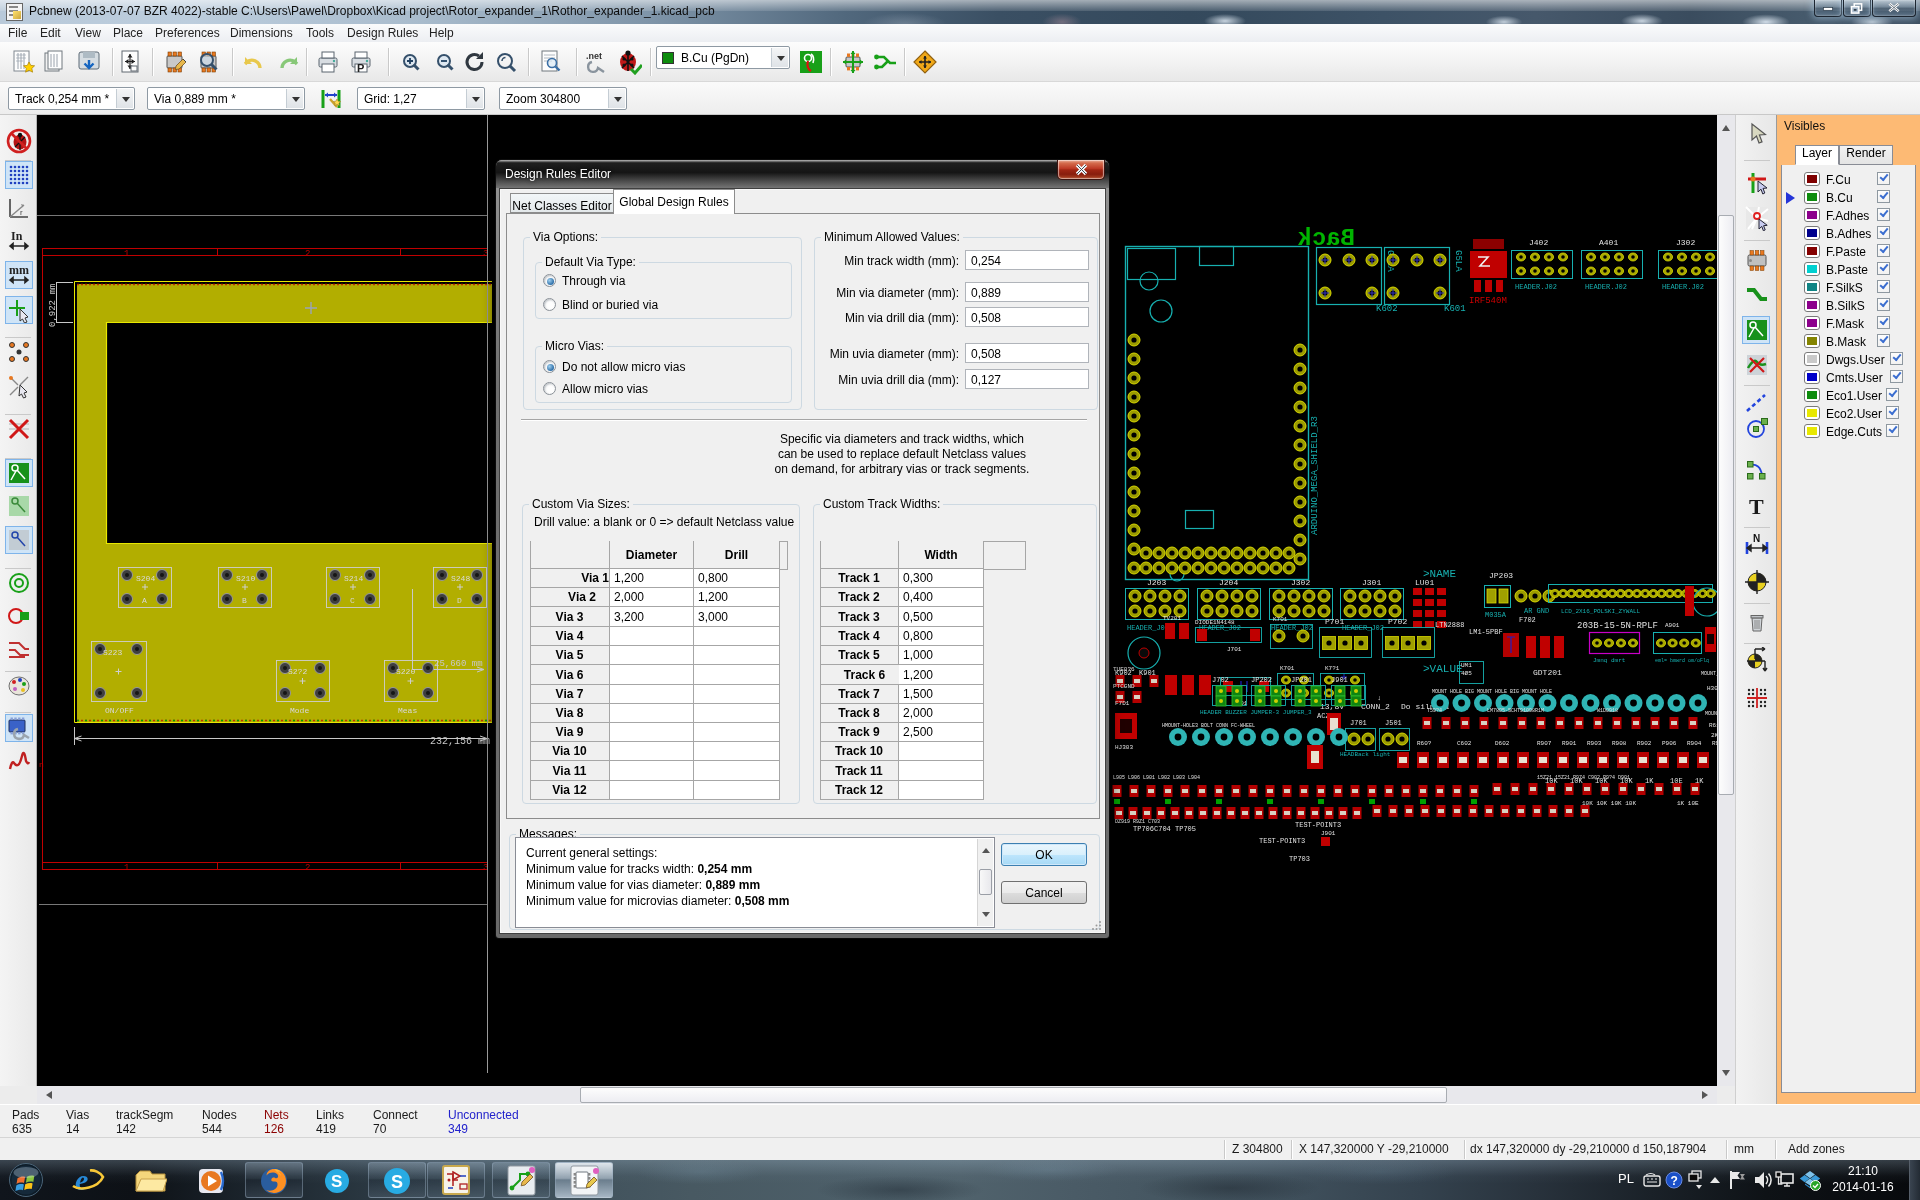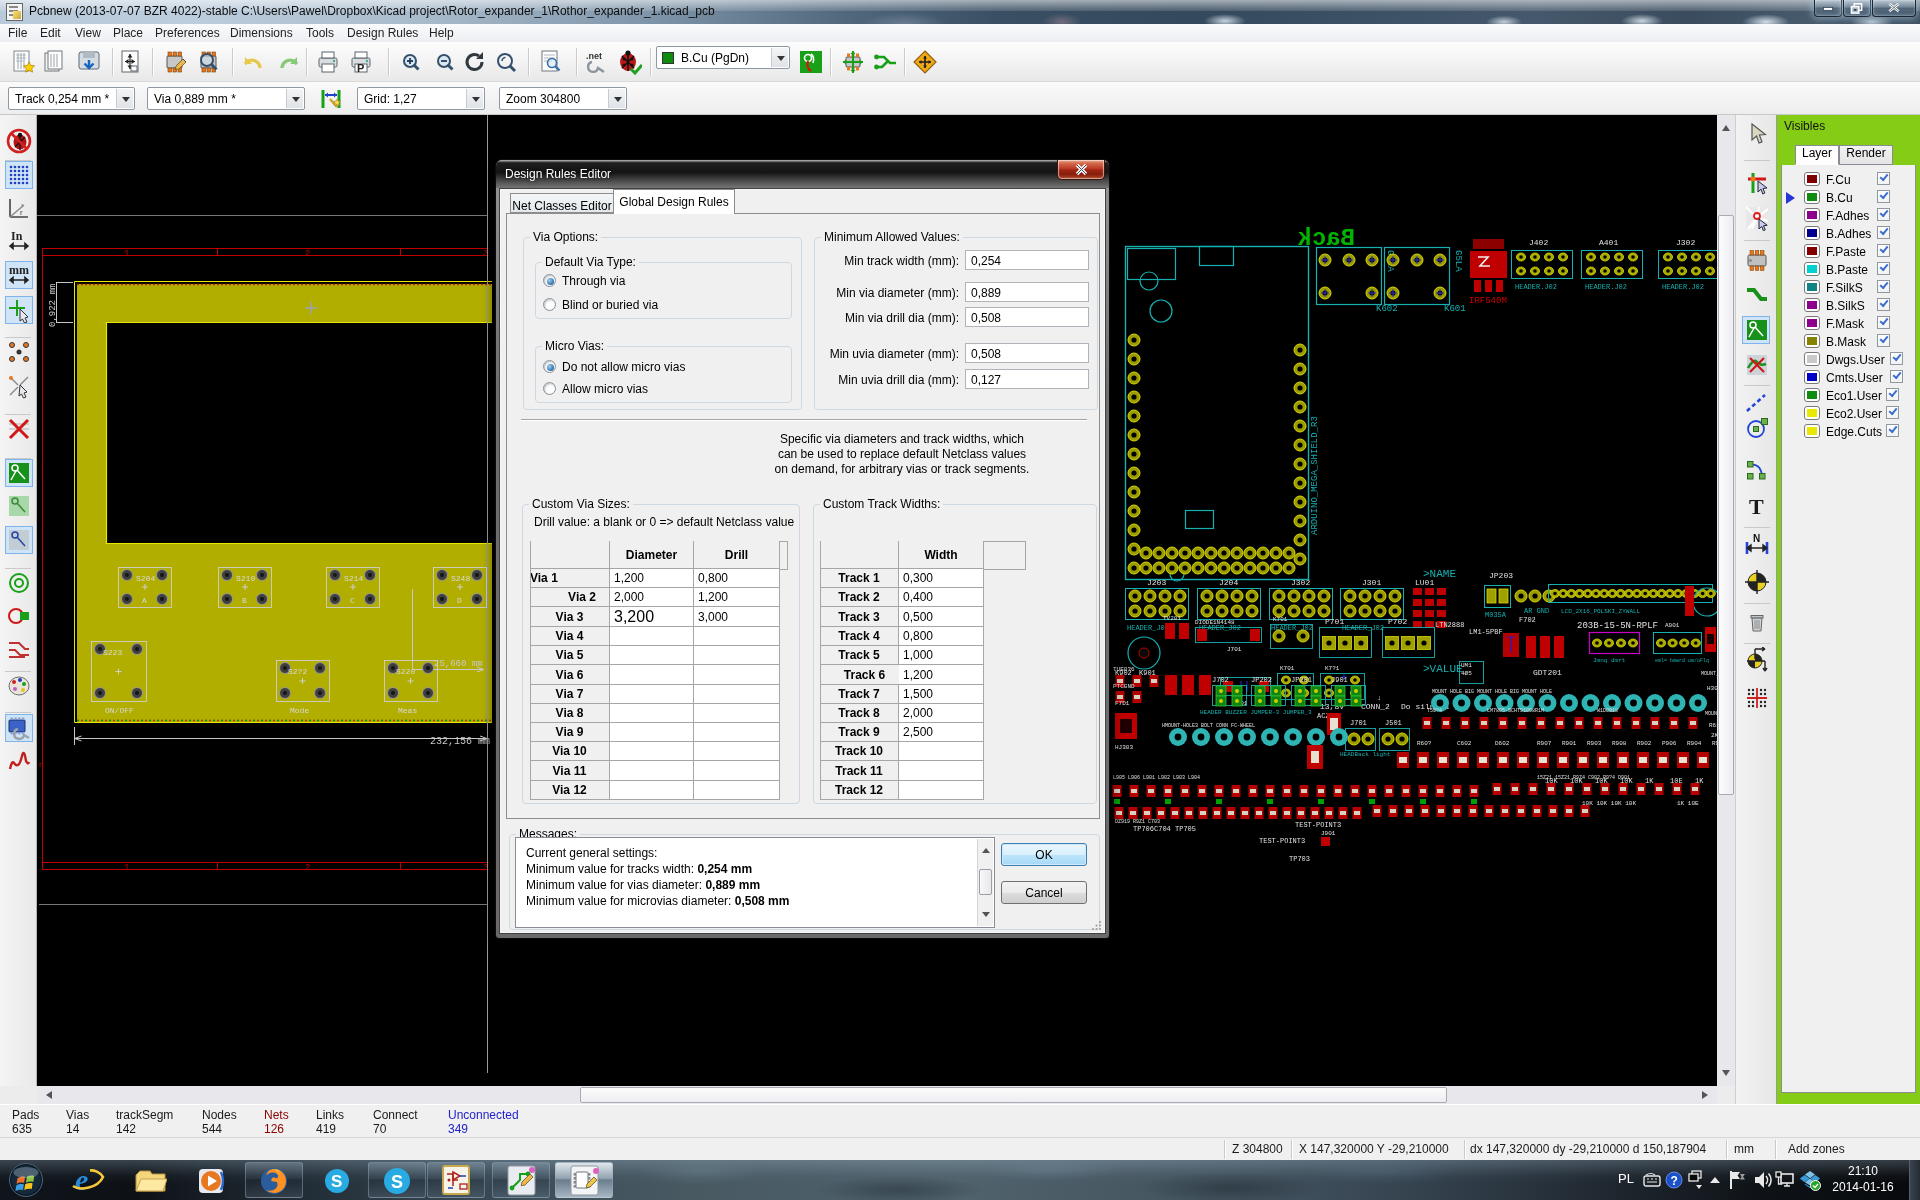--- a/index.html
+++ b/index.html
@@ -56,21 +56,21 @@
 #canvas { left:37px; top:115px; width:1680px; height:971px; background:#000; overflow:hidden; }
 
 
 #vscroll { left:1717px; top:115px; width:18px; height:971px; background:#e8e8ec; }
 #hscroll { left:37px; top:1086px; width:1680px; height:18px; background:#e8e8ec; }
 .thumbV { position:absolute; left:1px; width:16px; background:linear-gradient(90deg,#fdfdfd,#ededf2); border:1px solid #a8acb2; border-radius:2px; }
 .thumbH { position:absolute; top:1px; height:16px; background:linear-gradient(180deg,#fdfdfd,#ededf2); border:1px solid #a8acb2; border-radius:2px; }
 .arr { position:absolute; width:0; height:0; }
 
 
-#vispanel { left:1776px; top:115px; width:144px; height:989px; background:#84cc16; border-left:1px solid #9a9a9a; }
+#vispanel { left:1776px; top:115px; width:144px; height:989px; background:#fdba74; border-left:1px solid #9a9a9a; }
 #vispanel .title { position:absolute; left:7px; top:4px; font-size:12px; color:#111; }
 .vtab { position:absolute; top:30px; height:20px; font-size:12px; text-align:center; border:1px solid #898c95; }
 #vispage { position:absolute; left:4px; top:50px; width:135px; height:928px; border:1px solid #898c95; background:#f0f0f0; border-top:none;}
 .lrow { position:absolute; left:0; width:100%; height:18px; }
 .lsw { position:absolute; left:22px; top:1px; width:16px; height:14px; border:1px solid #7a7a7a; border-radius:3px; background:#fff; box-shadow:inset 0 0 0 1px #fff;}
 .lsw i { position:absolute; left:2px; top:2px; right:2px; bottom:2px; display:block; }
 .lname { position:absolute; left:44px; top:2px; font-size:12px; color:#000; }
 .lchk { position:absolute; left:95px; top:1px; width:13px; height:13px; background:linear-gradient(180deg,#fdfdfd,#f2f2f2); border:1px solid #8e98a0; }
 .lchk:after { content:""; position:absolute; left:2px; top:1px; width:6px; height:3px; border-left:2px solid #3b6ed0; border-bottom:2px solid #3b6ed0; transform:rotate(-50deg); }
 .larrow { position:absolute; left:4px; top:3px; width:0; height:0; border:6px solid transparent; border-left:9px solid #2535d8; }
@@ -1458,28 +1458,28 @@
       <div style="position:absolute;left:175px;top:218px;width:440px;text-align:center;font-size:12px;line-height:15px;color:#000;">Specific via diameters and track widths, which<br>can be used to replace default Netclass values<br>on demand, for arbitrary vias or track segments.</div>
 
       <fieldset class="grp" style="left:15px;top:283px;width:278px;height:307px;">
           <legend>Custom Via Sizes:</legend>
         </fieldset>
       <span style="position:absolute;left:27px;top:301px;font-size:12px;">Drill value: a blank or 0 =&gt; default Netclass value</span>
       <div style="position:absolute;left:23px;top:327px;width:258px;height:29px;background:#f0f0f0;border:1px solid #a6a6a6;border-width:1px 1px 1px 0;"></div>
       <div style="position:absolute;left:23px;top:327px;width:80px;height:28px;background:#f0f0f0;border:1px solid #a6a6a6;border-width:0 1px 1px 0;font-weight:bold;text-align:center;font-size:12px;line-height:28px;overflow:hidden;"></div>
       <div style="position:absolute;left:103px;top:327px;width:84px;height:28px;background:#f0f0f0;border:1px solid #a6a6a6;border-width:0 1px 1px 0;font-weight:bold;text-align:center;font-size:12px;line-height:28px;overflow:hidden;">Diameter</div>
       <div style="position:absolute;left:187px;top:327px;width:86px;height:28px;background:#f0f0f0;border:1px solid #a6a6a6;border-width:0 1px 1px 0;font-weight:bold;text-align:center;font-size:12px;line-height:28px;overflow:hidden;">Drill</div>
-      <div style="position:absolute;left:23px;top:355px;width:80px;height:19px;background:#f0f0f0;border:1px solid #a6a6a6;border-width:0 1px 1px 0;font-weight:bold;text-align:left;font-size:12px;line-height:19px;overflow:hidden;">Via 1</div>
+      <div style="position:absolute;left:23px;top:355px;width:80px;height:19px;background:#f0f0f0;border:1px solid #a6a6a6;border-width:0 1px 1px 0;font-weight:bold;text-align:right;font-size:12px;line-height:19px;overflow:hidden;">Via 1</div>
       <div style="position:absolute;left:103px;top:355px;width:84px;height:19px;background:#fff;border:1px solid #a6a6a6;border-width:0 1px 1px 0;padding-left:4px;font-size:12px;line-height:19px;overflow:hidden;">1,200</div>
       <div style="position:absolute;left:187px;top:355px;width:86px;height:19px;background:#fff;border:1px solid #a6a6a6;border-width:0 1px 1px 0;padding-left:4px;font-size:12px;line-height:19px;overflow:hidden;">0,800</div>
       <div style="position:absolute;left:23px;top:374px;width:80px;height:19px;background:#f0f0f0;border:1px solid #a6a6a6;border-width:0 1px 1px 0;font-weight:bold;text-align:center;font-size:12px;line-height:19px;overflow:hidden;padding-left:25px;">Via 2</div>
       <div style="position:absolute;left:103px;top:374px;width:84px;height:19px;background:#fff;border:1px solid #a6a6a6;border-width:0 1px 1px 0;padding-left:4px;font-size:12px;line-height:19px;overflow:hidden;">2,000</div>
       <div style="position:absolute;left:187px;top:374px;width:86px;height:19px;background:#fff;border:1px solid #a6a6a6;border-width:0 1px 1px 0;padding-left:4px;font-size:12px;line-height:19px;overflow:hidden;">1,200</div>
       <div style="position:absolute;left:23px;top:393px;width:80px;height:20px;background:#f0f0f0;border:1px solid #a6a6a6;border-width:0 1px 1px 0;font-weight:bold;text-align:center;font-size:12px;line-height:20px;overflow:hidden;">Via 3</div>
-      <div style="position:absolute;left:103px;top:393px;width:84px;height:20px;background:#fff;border:1px solid #a6a6a6;border-width:0 1px 1px 0;padding-left:4px;font-size:16px;line-height:20px;overflow:hidden;">3,200</div>
+      <div style="position:absolute;left:103px;top:393px;width:84px;height:20px;background:#fff;border:1px solid #a6a6a6;border-width:0 1px 1px 0;padding-left:4px;font-size:12px;line-height:20px;overflow:hidden;">3,200</div>
       <div style="position:absolute;left:187px;top:393px;width:86px;height:20px;background:#fff;border:1px solid #a6a6a6;border-width:0 1px 1px 0;padding-left:4px;font-size:12px;line-height:20px;overflow:hidden;">3,000</div>
       <div style="position:absolute;left:23px;top:413px;width:80px;height:19px;background:#f0f0f0;border:1px solid #a6a6a6;border-width:0 1px 1px 0;font-weight:bold;text-align:center;font-size:12px;line-height:19px;overflow:hidden;">Via 4</div>
       <div style="position:absolute;left:103px;top:413px;width:84px;height:19px;background:#fff;border:1px solid #a6a6a6;border-width:0 1px 1px 0;padding-left:4px;font-size:12px;line-height:19px;overflow:hidden;"></div>
       <div style="position:absolute;left:187px;top:413px;width:86px;height:19px;background:#fff;border:1px solid #a6a6a6;border-width:0 1px 1px 0;padding-left:4px;font-size:12px;line-height:19px;overflow:hidden;"></div>
       <div style="position:absolute;left:23px;top:432px;width:80px;height:19px;background:#f0f0f0;border:1px solid #a6a6a6;border-width:0 1px 1px 0;font-weight:bold;text-align:center;font-size:12px;line-height:19px;overflow:hidden;">Via 5</div>
       <div style="position:absolute;left:103px;top:432px;width:84px;height:19px;background:#fff;border:1px solid #a6a6a6;border-width:0 1px 1px 0;padding-left:4px;font-size:12px;line-height:19px;overflow:hidden;"></div>
       <div style="position:absolute;left:187px;top:432px;width:86px;height:19px;background:#fff;border:1px solid #a6a6a6;border-width:0 1px 1px 0;padding-left:4px;font-size:12px;line-height:19px;overflow:hidden;"></div>
       <div style="position:absolute;left:23px;top:451px;width:80px;height:20px;background:#f0f0f0;border:1px solid #a6a6a6;border-width:0 1px 1px 0;font-weight:bold;text-align:center;font-size:12px;line-height:20px;overflow:hidden;">Via 6</div>
       <div style="position:absolute;left:103px;top:451px;width:84px;height:20px;background:#fff;border:1px solid #a6a6a6;border-width:0 1px 1px 0;padding-left:4px;font-size:12px;line-height:20px;overflow:hidden;"></div>
       <div style="position:absolute;left:187px;top:451px;width:86px;height:20px;background:#fff;border:1px solid #a6a6a6;border-width:0 1px 1px 0;padding-left:4px;font-size:12px;line-height:20px;overflow:hidden;"></div>

